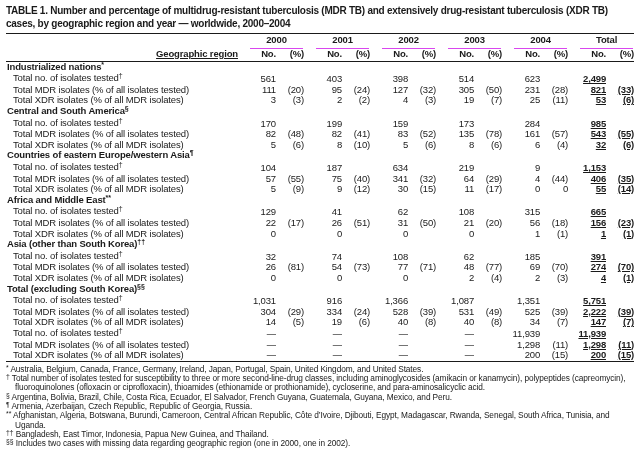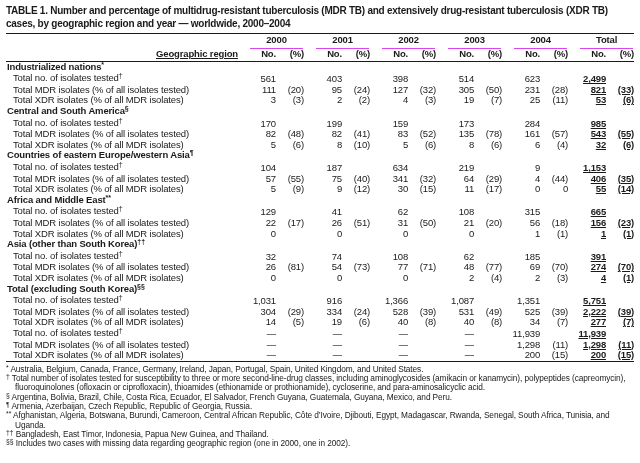--- a/index.html
+++ b/index.html
@@ -383,21 +383,21 @@
           <td class="num">14</td>
           <td class="pct">(5)</td>
           <td class="num">19</td>
           <td class="pct">(6)</td>
           <td class="num">40</td>
           <td class="pct">(8)</td>
           <td class="num">40</td>
           <td class="pct">(8)</td>
           <td class="num">34</td>
           <td class="pct">(7)</td>
-          <td class="num tot">277</td>
+          <td class="num tot">147</td>
           <td class="pct tot">(7)</td>
         </tr>
         <tr>
           <td class="rowlabel"><span>Total no. of isolates tested</span><span class="marker">†</span></td>
           <td class="num">—</td>
           <td class="pct"></td>
           <td class="num">—</td>
           <td class="pct"></td>
           <td class="num">—</td>
           <td class="pct"></td>

